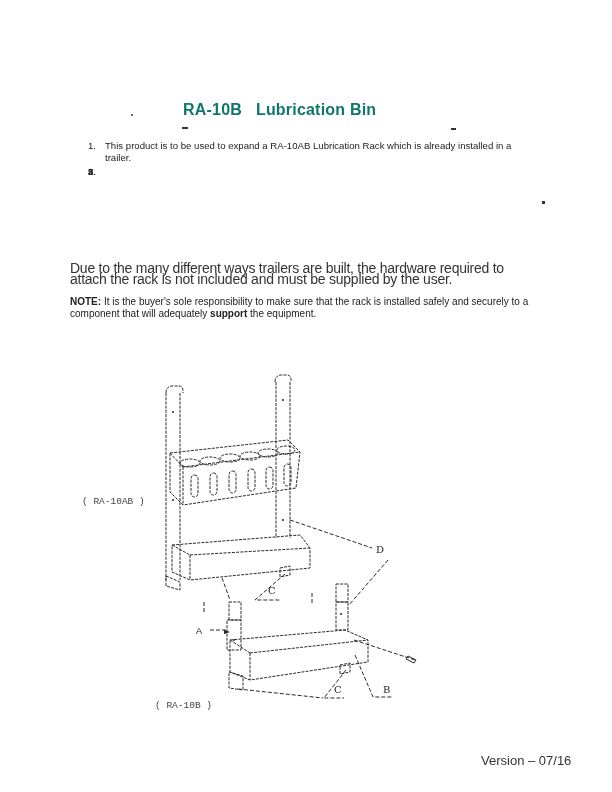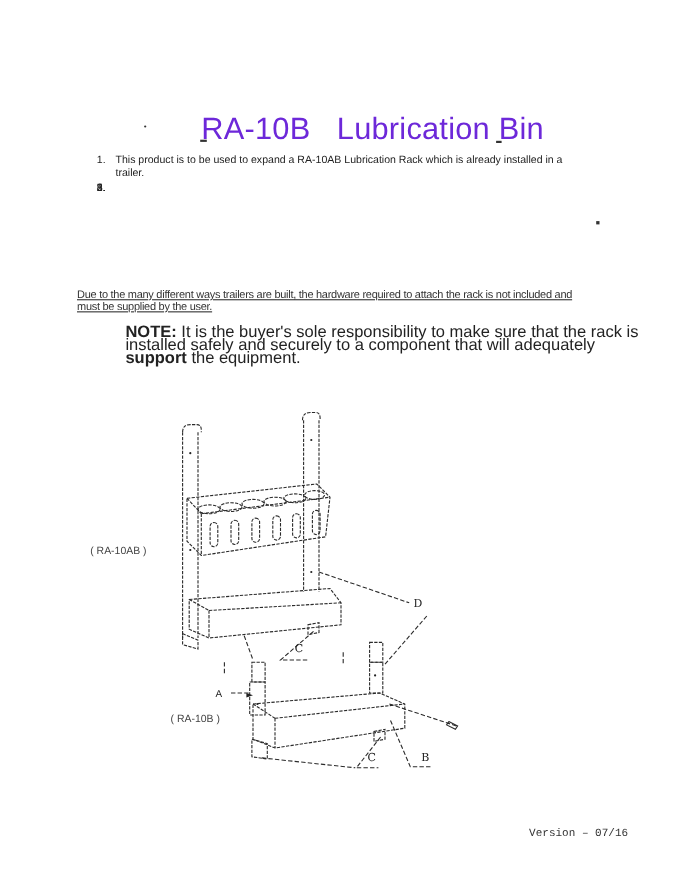--- a/index.html
+++ b/index.html
@@ -1,29 +1,29 @@
 <!DOCTYPE html>
 <html><head>
 <meta charset="utf-8">
 <style>
   html, body { margin:0; padding:0; }
   body { width:612px; height:792px; background:#ffffff; position:relative; overflow:hidden;
          font-family:"Liberation Sans", sans-serif; color:#1a1a1a; }
-  .title { position:absolute; left:183px; top:101px; font-size:28px; font-weight:normal; letter-spacing:0.2px; white-space:pre; color:#6d28d9; }
+  .title { position:absolute; left:183px; top:101px; font-size:16px; font-weight:bold; letter-spacing:0.2px; white-space:pre; color:#0f766e; }
   .stray { position:absolute; background:#333; }
   ol.steps { position:absolute; left:88px; top:140px; width:450px; margin:0; padding:0; list-style:none; font-size:9.6px; line-height:11.6px; color:#222; }
   ol.steps li { position:relative; padding-left:17px; margin-bottom:3px; }
   ol.steps li .num { position:absolute; left:0; top:0; }
-  .para { position:absolute; left:70px; width:470px; font-size:10px; line-height:11px; color:#333; letter-spacing:-0.25px;text-decoration:underline; }
-  .note { position:absolute; left:70px; top:296px; width:470px; font-size:15px; line-height:12px; color:#222;margin-left:44px; }
+  .para { position:absolute; left:70px; width:470px; font-size:14px; line-height:11px; color:#333; letter-spacing:-0.25px; }
+  .note { position:absolute; left:70px; top:296px; width:470px; font-size:10px; line-height:12px; color:#222; }
   .note b { font-weight:bold; }
   svg.diagram { position:absolute; left:0; top:0; }
   .lbl { position:absolute; font-family:"DejaVu Serif", serif; font-size:10px; color:#222; white-space:pre; }
-  .model { position:absolute; font-family:Liberation Sans, sans-serif; font-size:9.5px; color:#444; white-space:pre; }
-  .version { position:absolute; left:481px; top:753px; font-size:10px; color:#333;font-family:Liberation Mono, monospace; }
+  .model { position:absolute; font-family:Liberation Mono, monospace; font-size:9.5px; color:#444; white-space:pre; }
+  .version { position:absolute; left:481px; top:753px; font-size:13px; color:#333; }
 </style>
 </head>
 <body>
 
 <div>
 
   <div class="title">RA-10B   Lubrication Bin</div>
   <div class="stray" style="left:182px;top:127px;width:6px;height:1.5px;"></div>
   <div class="stray" style="left:451px;top:128px;width:5px;height:1.5px;"></div>
   <div class="stray" style="left:131px;top:114px;width:2px;height:2px;border-radius:1px;"></div>
@@ -111,21 +111,21 @@
       <path d="M346 670 L324 698 L344 698"></path>
       <path d="M355 655 L373 697 L393 697"></path>
       <path d="M354 640 L415 660"></path>
       <path d="M204 602 L204 612 M312 593 L312 605"></path>
     </g>
     <path d="M224 630 L230 632 L224 634 Z" fill="#222" stroke="none"></path>
     <path d="M408 656 l8 4 l-2 3 l-8 -4 Z" stroke-dasharray="none"></path>
   </svg>
 
   <div class="model" style="left:82px;top:496px;">( RA-10AB )</div>
-  <div class="model" style="left:155px;top:648px;">( RA-10B )</div>
+  <div class="model" style="left:155px;top:700px;">( RA-10B )</div>
 
   <div class="lbl" style="left:376px;top:544px;">D</div>
   <div class="lbl" style="left:268px;top:585px;">C</div>
   <div class="lbl" style="left:196px;top:626px;font-family:'Liberation Sans',sans-serif;font-size:9px;">A</div>
   <div class="lbl" style="left:334px;top:684px;">C</div>
   <div class="lbl" style="left:383px;top:684px;">B</div>
 
   <div class="version">Version – 07/16</div>
 </div>
 

